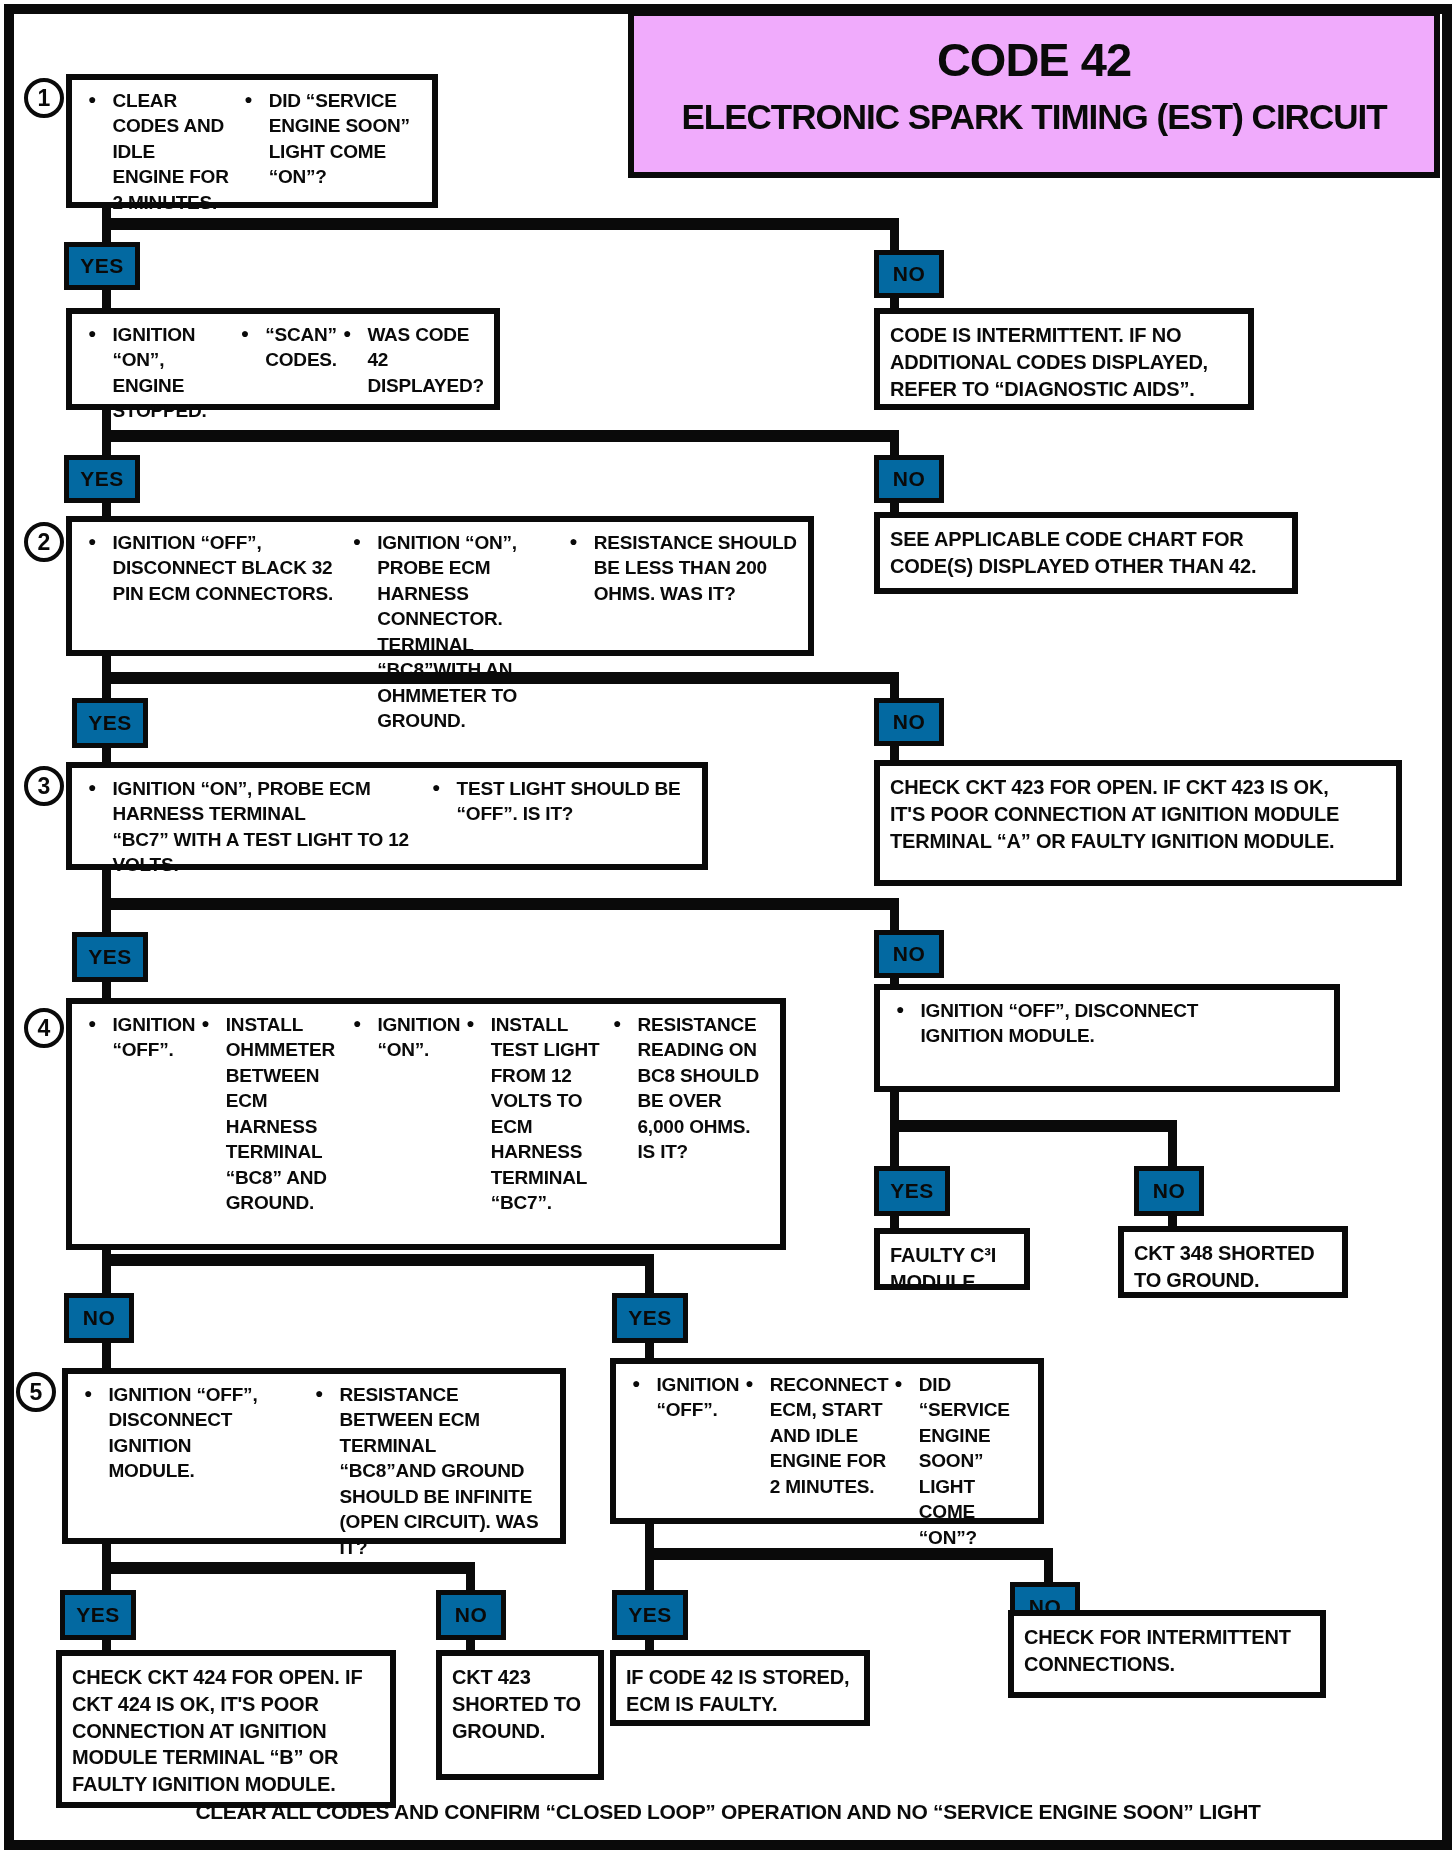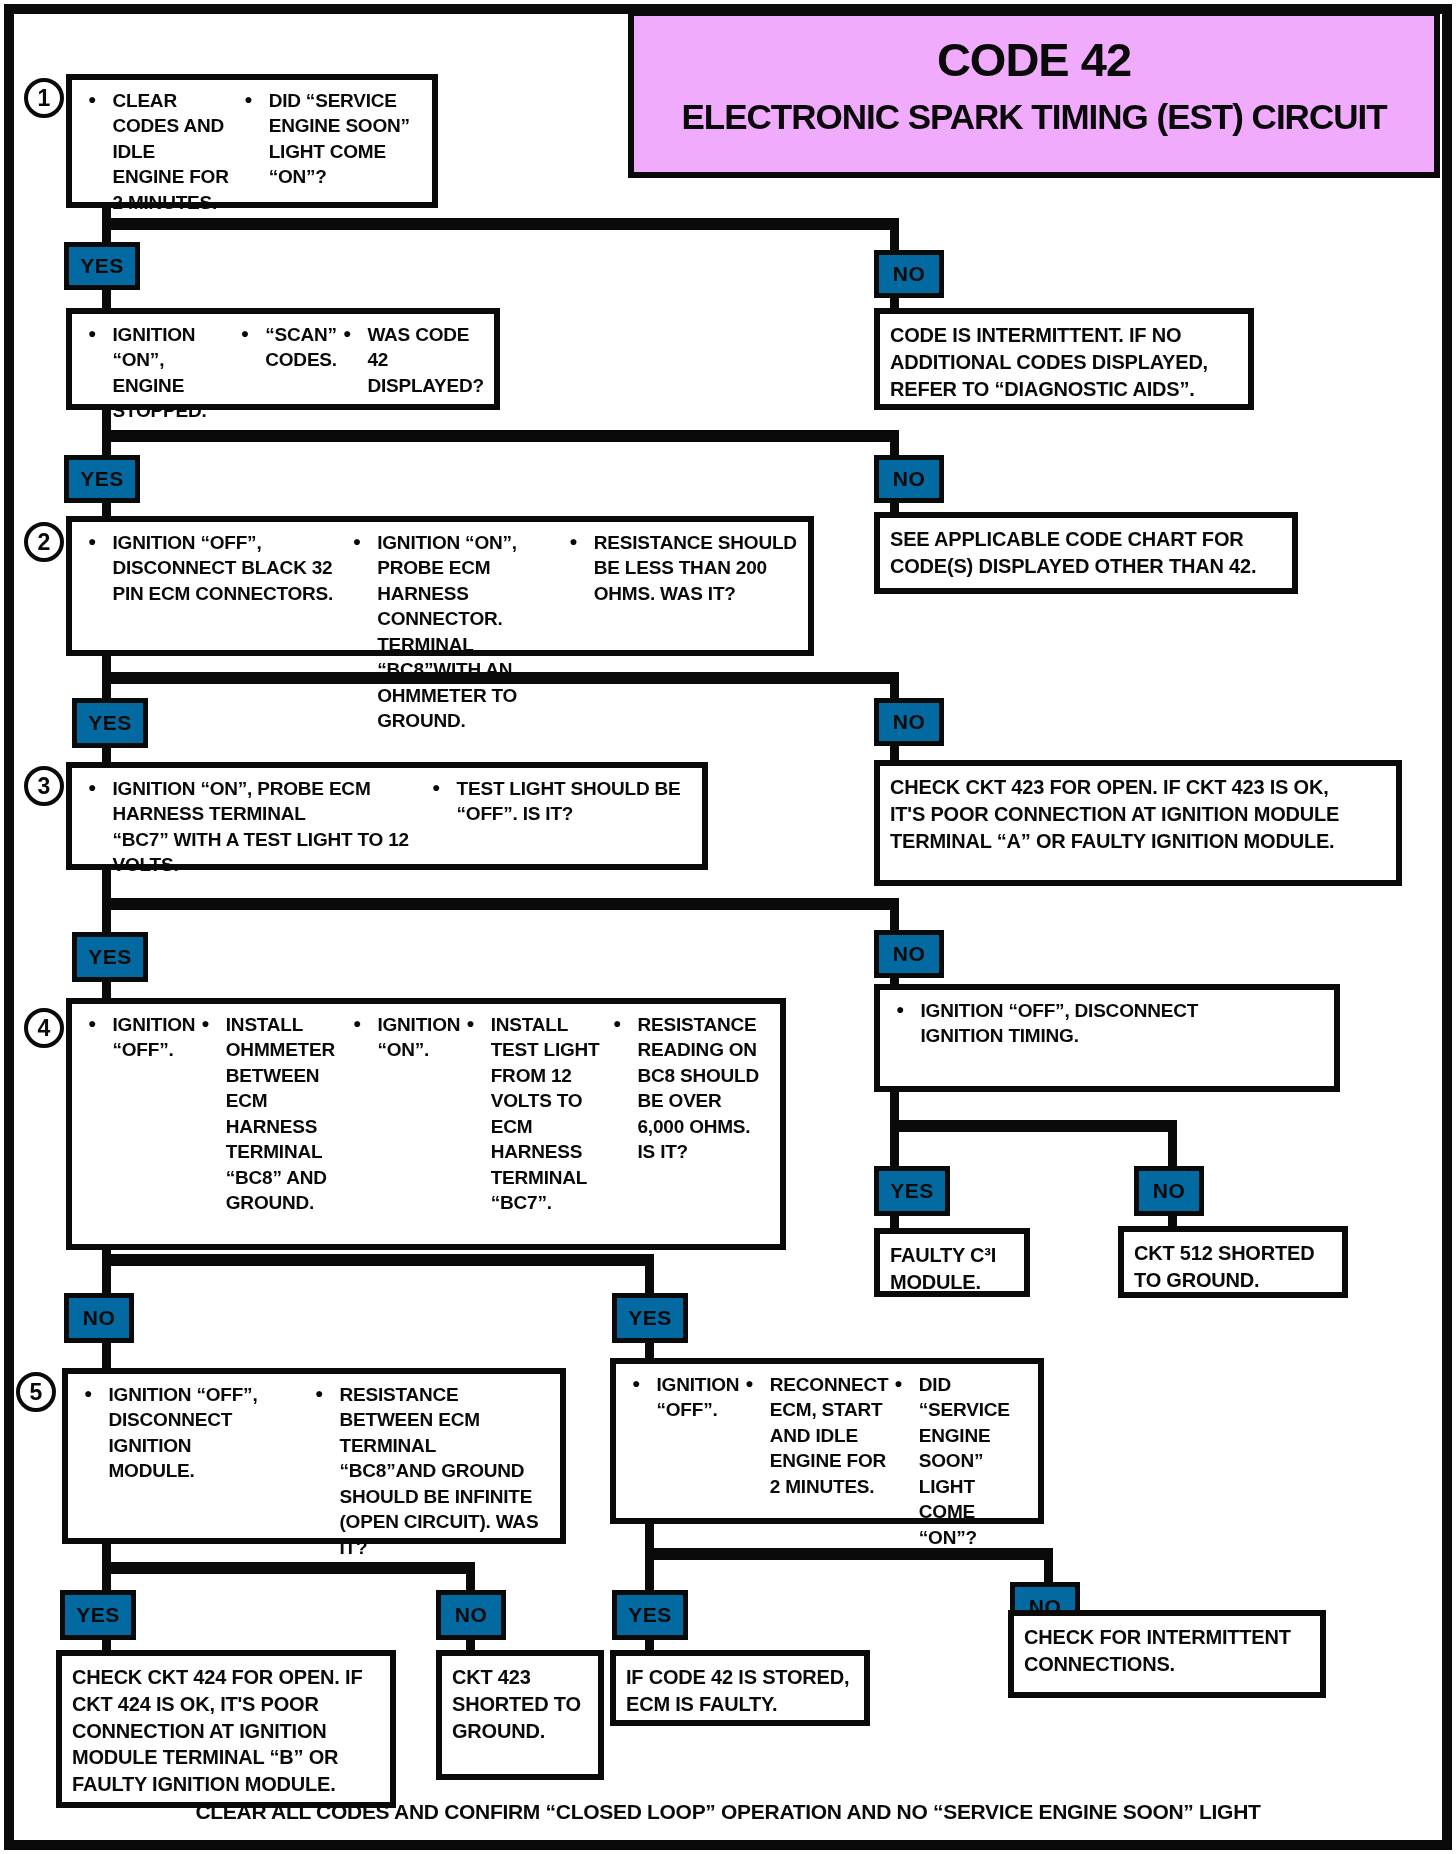--- a/index.html
+++ b/index.html
@@ -221,35 +221,35 @@
 IS IT?</span>
         </div>
     </div>
   </div>
 
   <div class="box" style="left:874px;top:984px;width:466px;height:108px">
     <div class="bullets">
       <div class="bullet">
           <span class="dot"></span>
           <span class="txt">IGNITION “OFF”, DISCONNECT
-IGNITION TIMING.</span>
+IGNITION MODULE.</span>
         </div>
     </div>
   </div>
 
   <div class="lbl" style="left:874px;top:1166px;width:76px;height:50px">YES</div>
   <div class="lbl" style="left:1134px;top:1166px;width:70px;height:50px">NO</div>
 
-  <div class="box result" style="left:874px;top:1228px;width:156px;height:69px">
+  <div class="box result" style="left:874px;top:1228px;width:156px;height:62px">
     <span class="txt">FAULTY C³I
 MODULE.</span>
   </div>
 
   <div class="box result" style="left:1118px;top:1226px;width:230px;height:72px">
-    <span class="txt">CKT 512 SHORTED
+    <span class="txt">CKT 348 SHORTED
 TO GROUND.</span>
   </div>
 
   <div class="lbl" style="left:64px;top:1293px;width:70px;height:50px">NO</div>
   <div class="lbl" style="left:612px;top:1293px;width:76px;height:50px">YES</div>
 
   <div class="numcircle" style="left:16px;top:1372px;width:40px;height:40px">5</div>
   <div class="box" style="left:62px;top:1368px;width:504px;height:176px">
     <div class="bullets">
       <div class="bullet">

